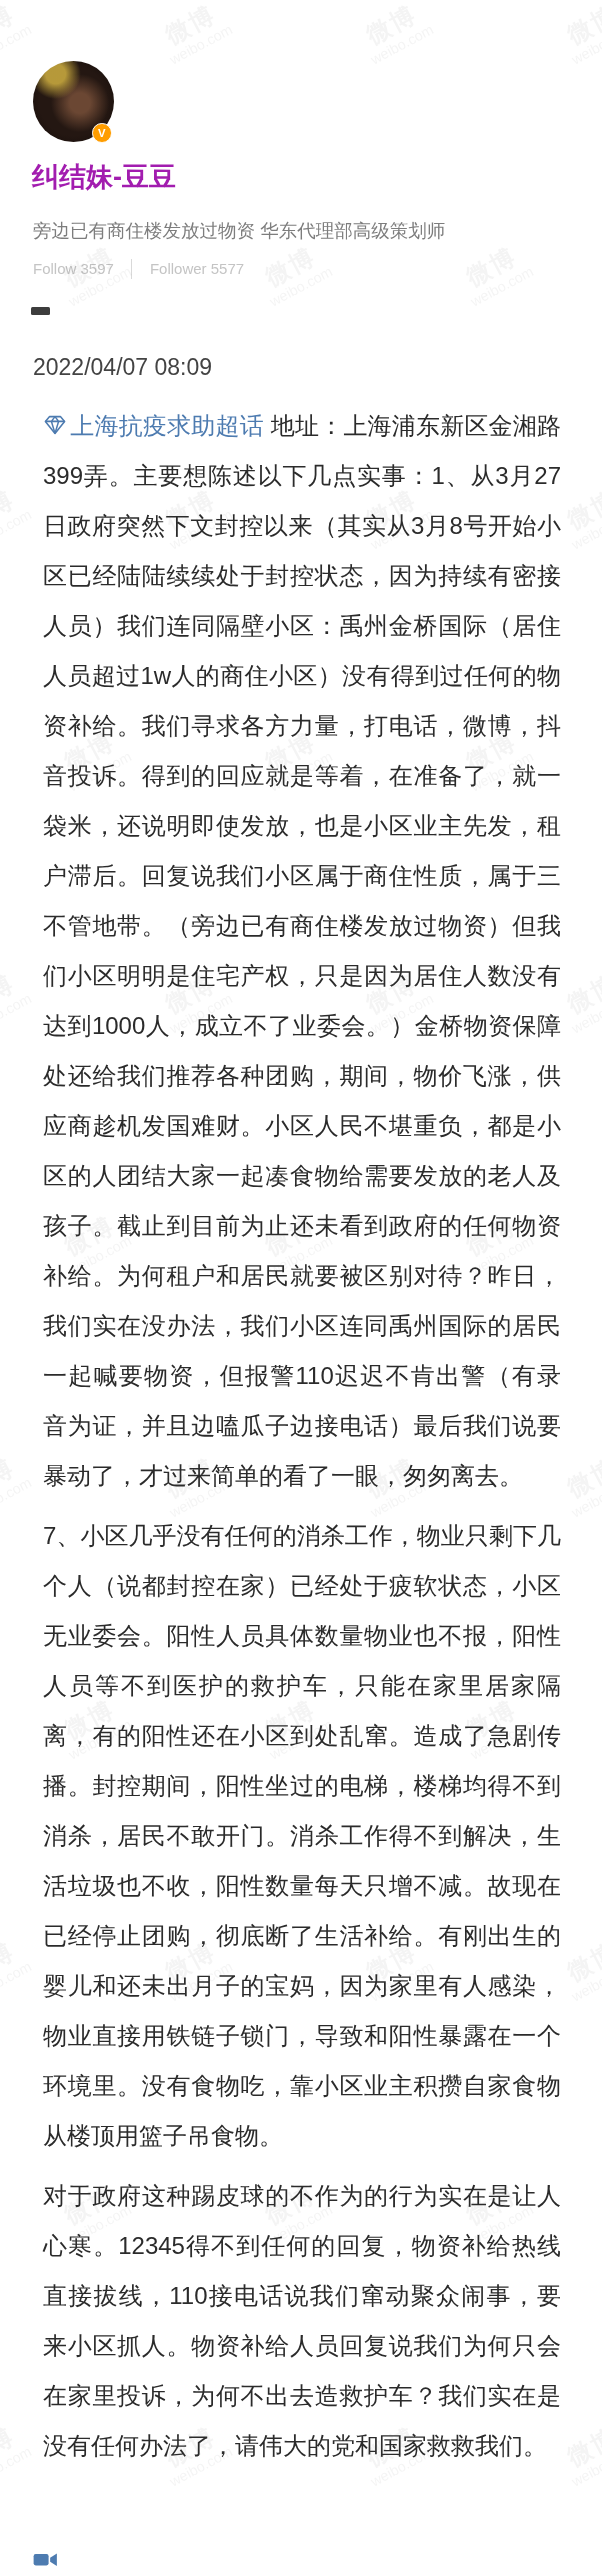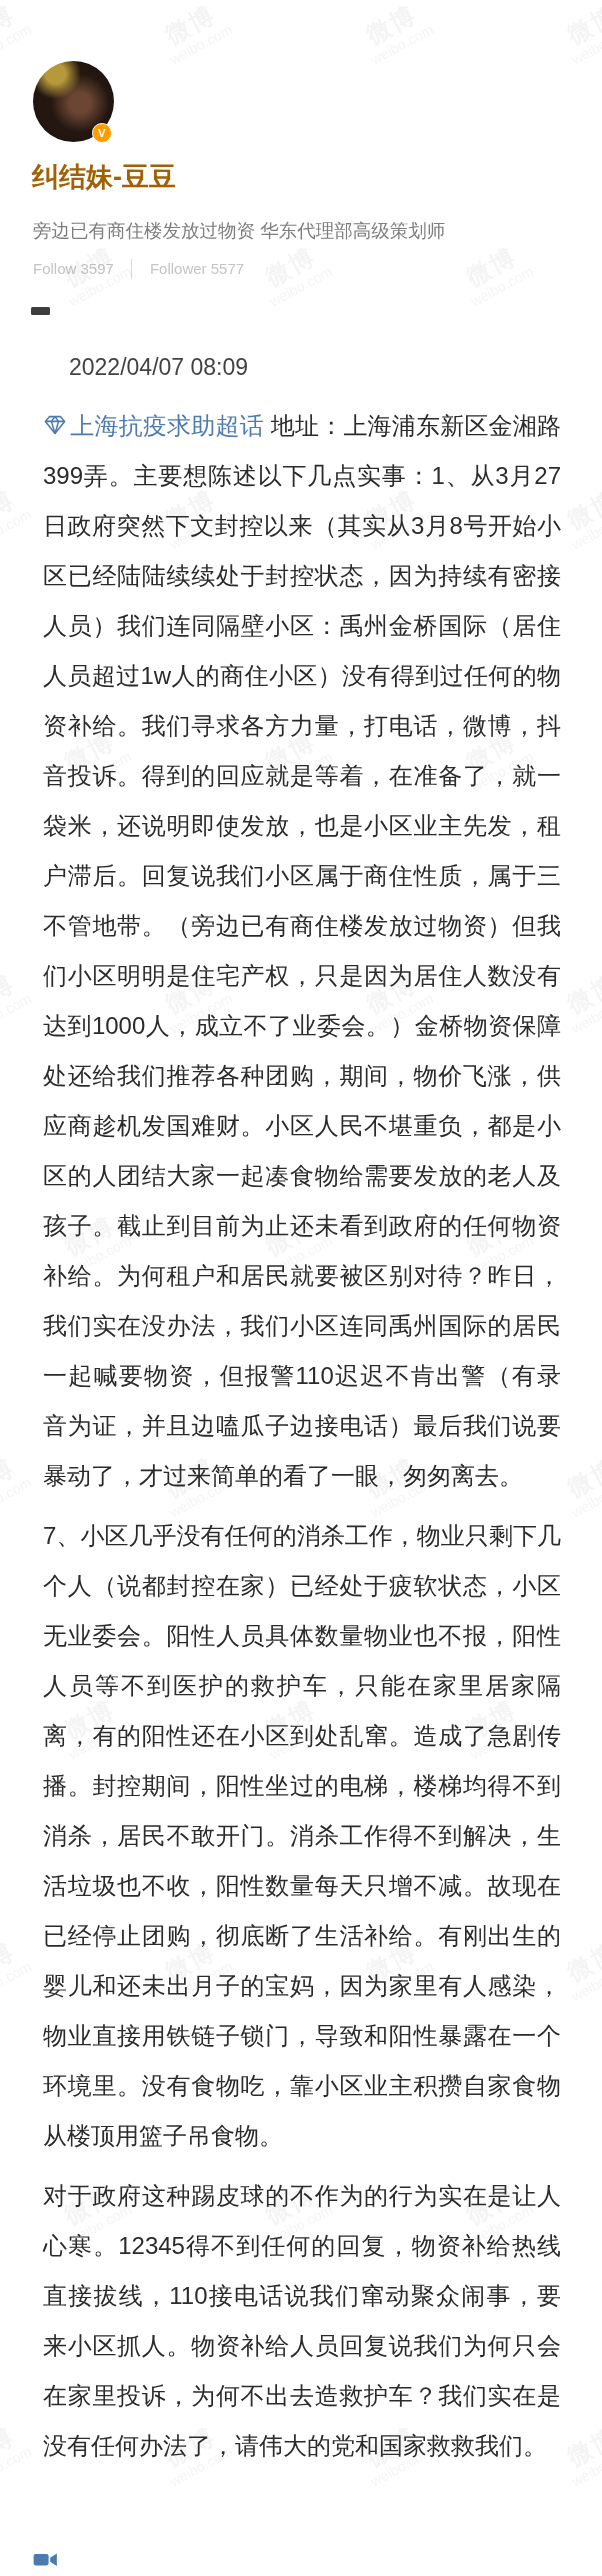--- a/index.html
+++ b/index.html
@@ -13,26 +13,26 @@
   
   .avatar{position:absolute;left:33px;top:61px;width:81px;height:81px;border-radius:50%;
     background:
       radial-gradient(circle at 28% 16%, rgba(190,160,60,.95) 0 11%, rgba(190,160,60,0) 28%),
       radial-gradient(circle at 58% 52%, #6b4733 0 16%, rgba(107,71,51,0) 46%),
       radial-gradient(circle at 50% 50%, #241712 0 60%, #100a07 100%);
     }
   .vbadge{position:absolute;left:92px;top:123px;width:19.6px;height:19.6px;border-radius:50%;
     background:#ff9d00;border:1.5px solid #fff;box-sizing:border-box;z-index:2;
     display:flex;align-items:center;justify-content:center;color:#fff;font-weight:bold;font-size:11.3px;}
-  .uname{position:absolute;left:32px;top:159px;font-size:27px;font-weight:bold;color:#a16207;}
+  .uname{position:absolute;left:32px;top:159px;font-size:27px;font-weight:bold;color:#a21caf;}
   .udesc{position:absolute;left:33px;top:218px;font-size:18.5px;color:#7d7d7d;}
   .ustats{position:absolute;left:33px;top:259px;font-size:15px;color:#c4c4c4;display:flex;align-items:center;}
   .ustats .sep{display:inline-block;width:1px;height:19.6px;background:#d9d9d9;margin:0 17.5px;}
   .dash-dark{position:absolute;left:31px;top:307px;width:19px;height:8.2px;background:#3d3d3d;border-radius:1.5px;}
-  .tstamp{position:absolute;left:33px;top:354px;font-size:23px;color:#434343;margin-left:36px;}
+  .tstamp{position:absolute;left:33px;top:354px;font-size:23px;color:#434343;}
   
   .body-text{position:absolute;left:33px;top:391px;width:538px;font-size:24px;line-height:50px;
              color:#2b2b2b;text-align:justify;}
   .body-text p{margin:10px;}
   a.blue-link{color:var(--link-blue,#4d7bb0);text-decoration:none;cursor:pointer;}
   .st-icon{vertical-align:-3.1px;margin-right:3.1px;}
   .video-link{position:absolute;left:33px;top:2533px;font-size:24px;line-height:50px;}
   .cam-icon{vertical-align:-1.5px;margin-right:5.2px;}
 </style>
 </head>

